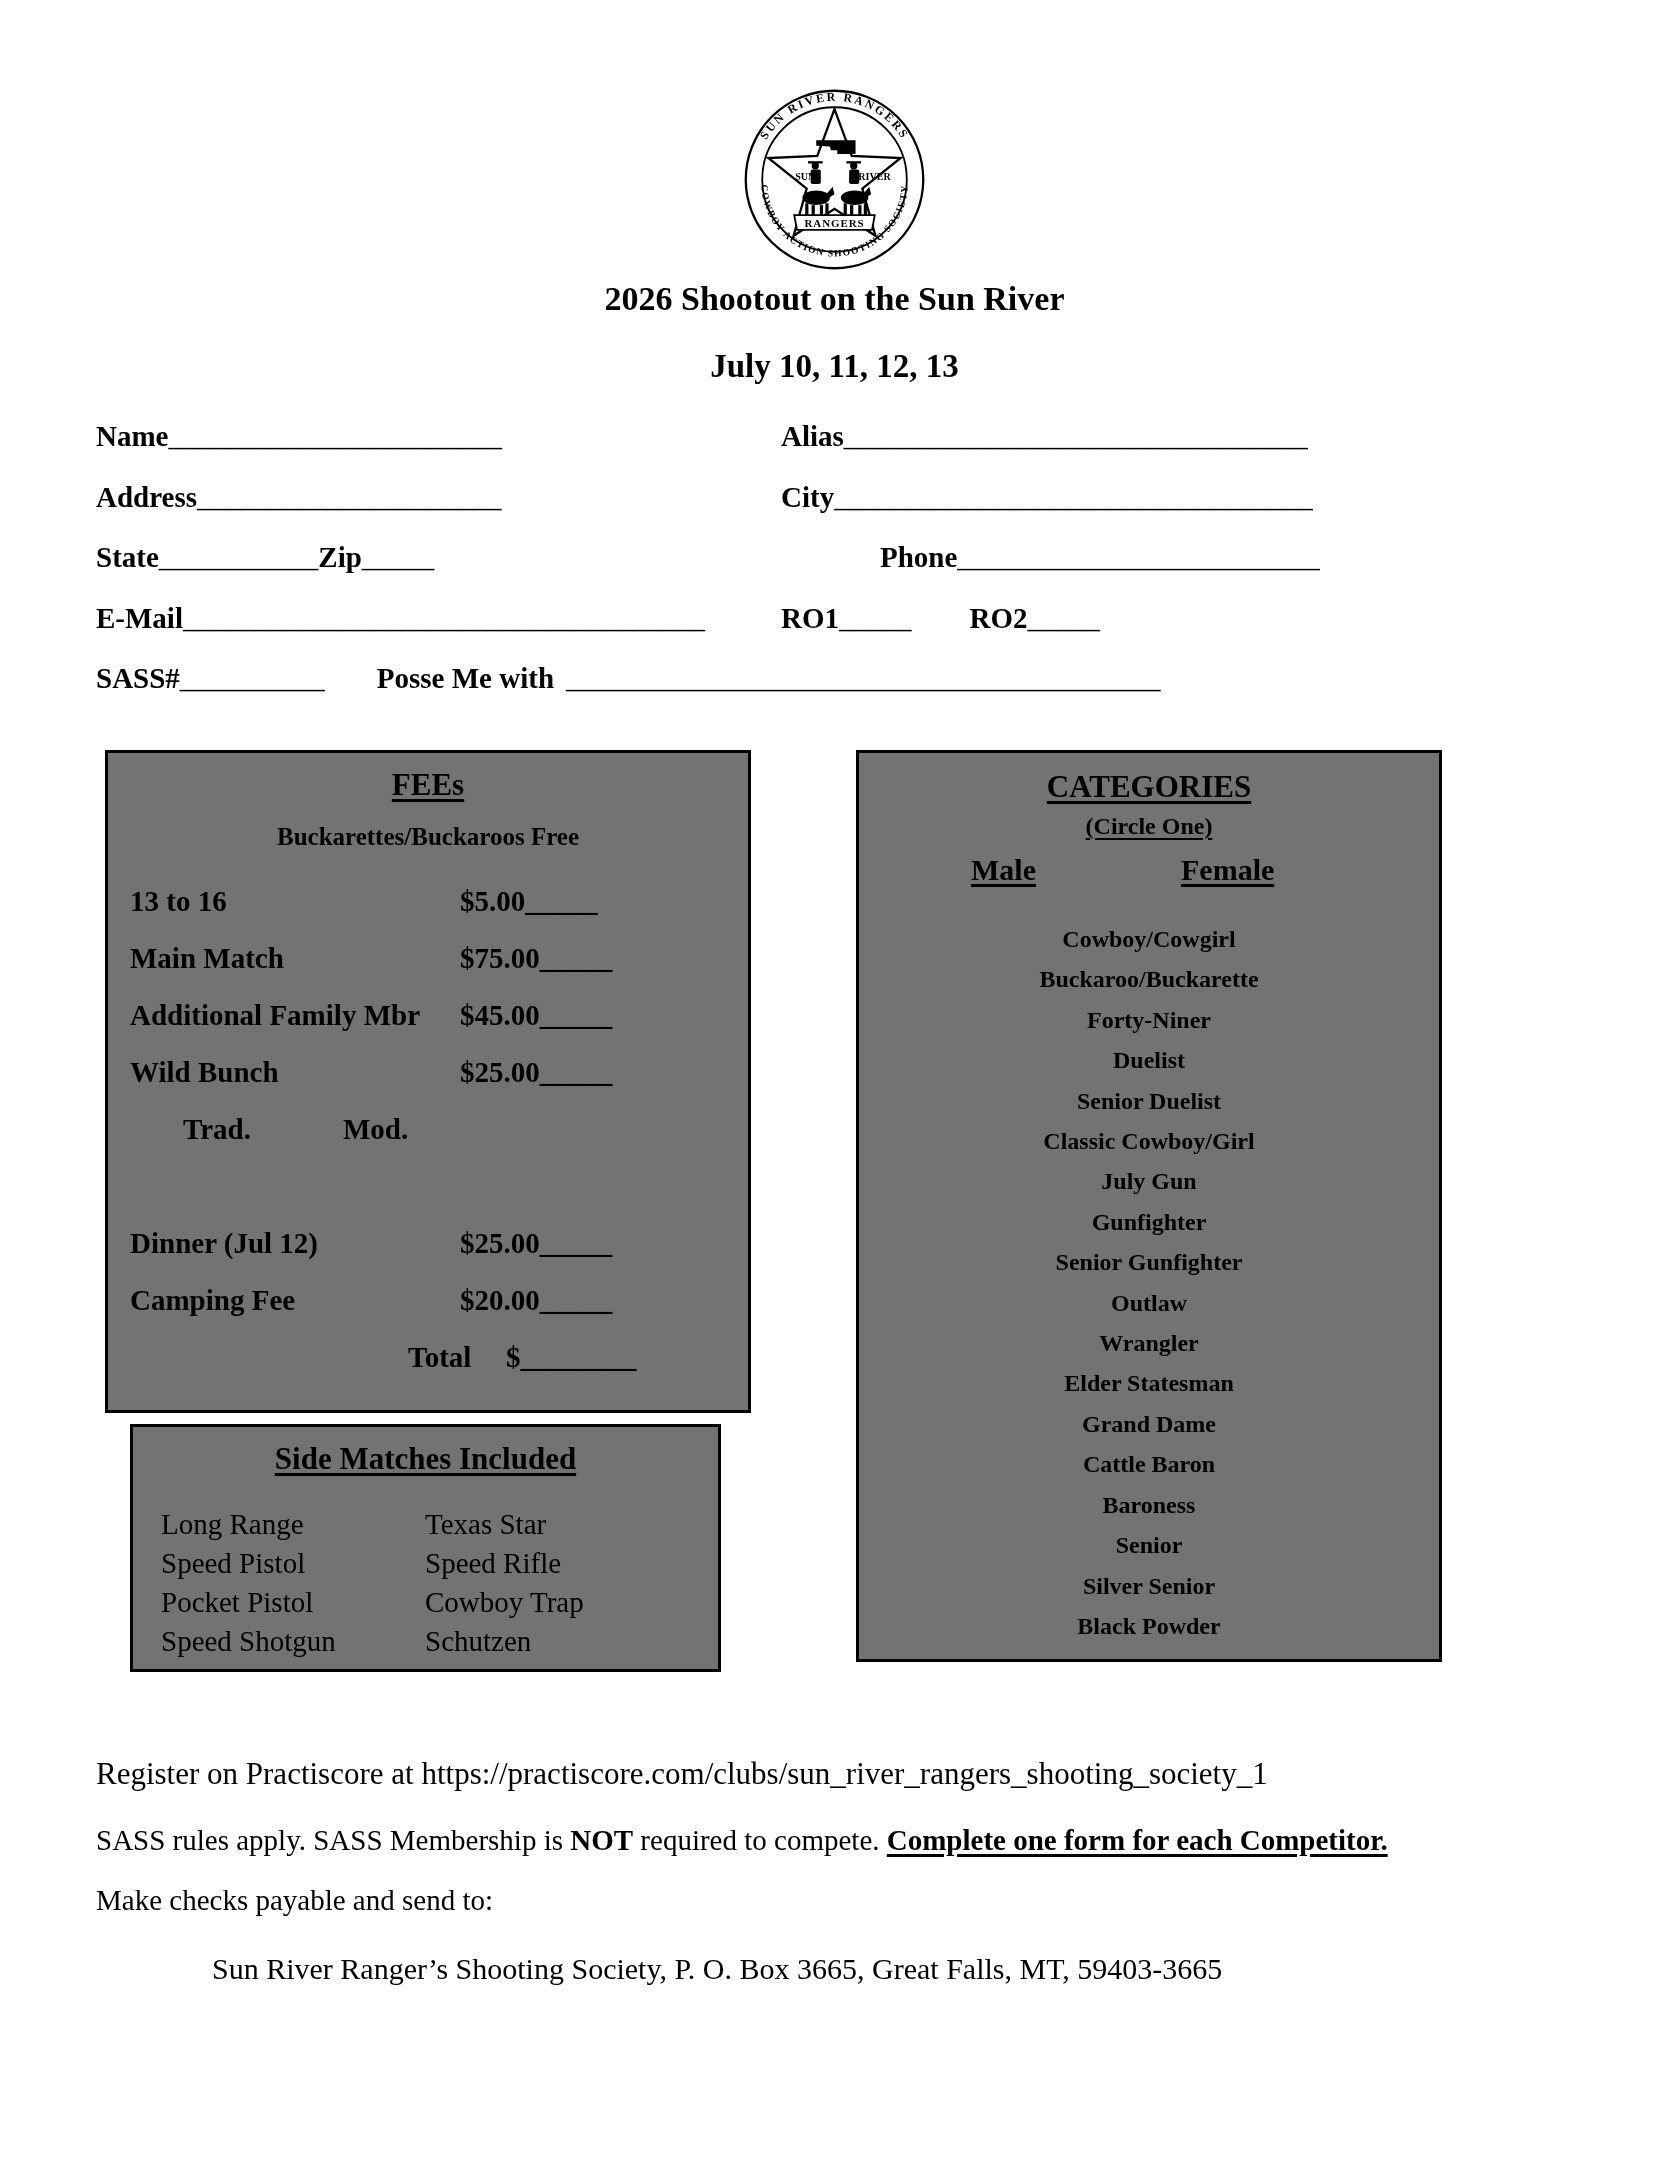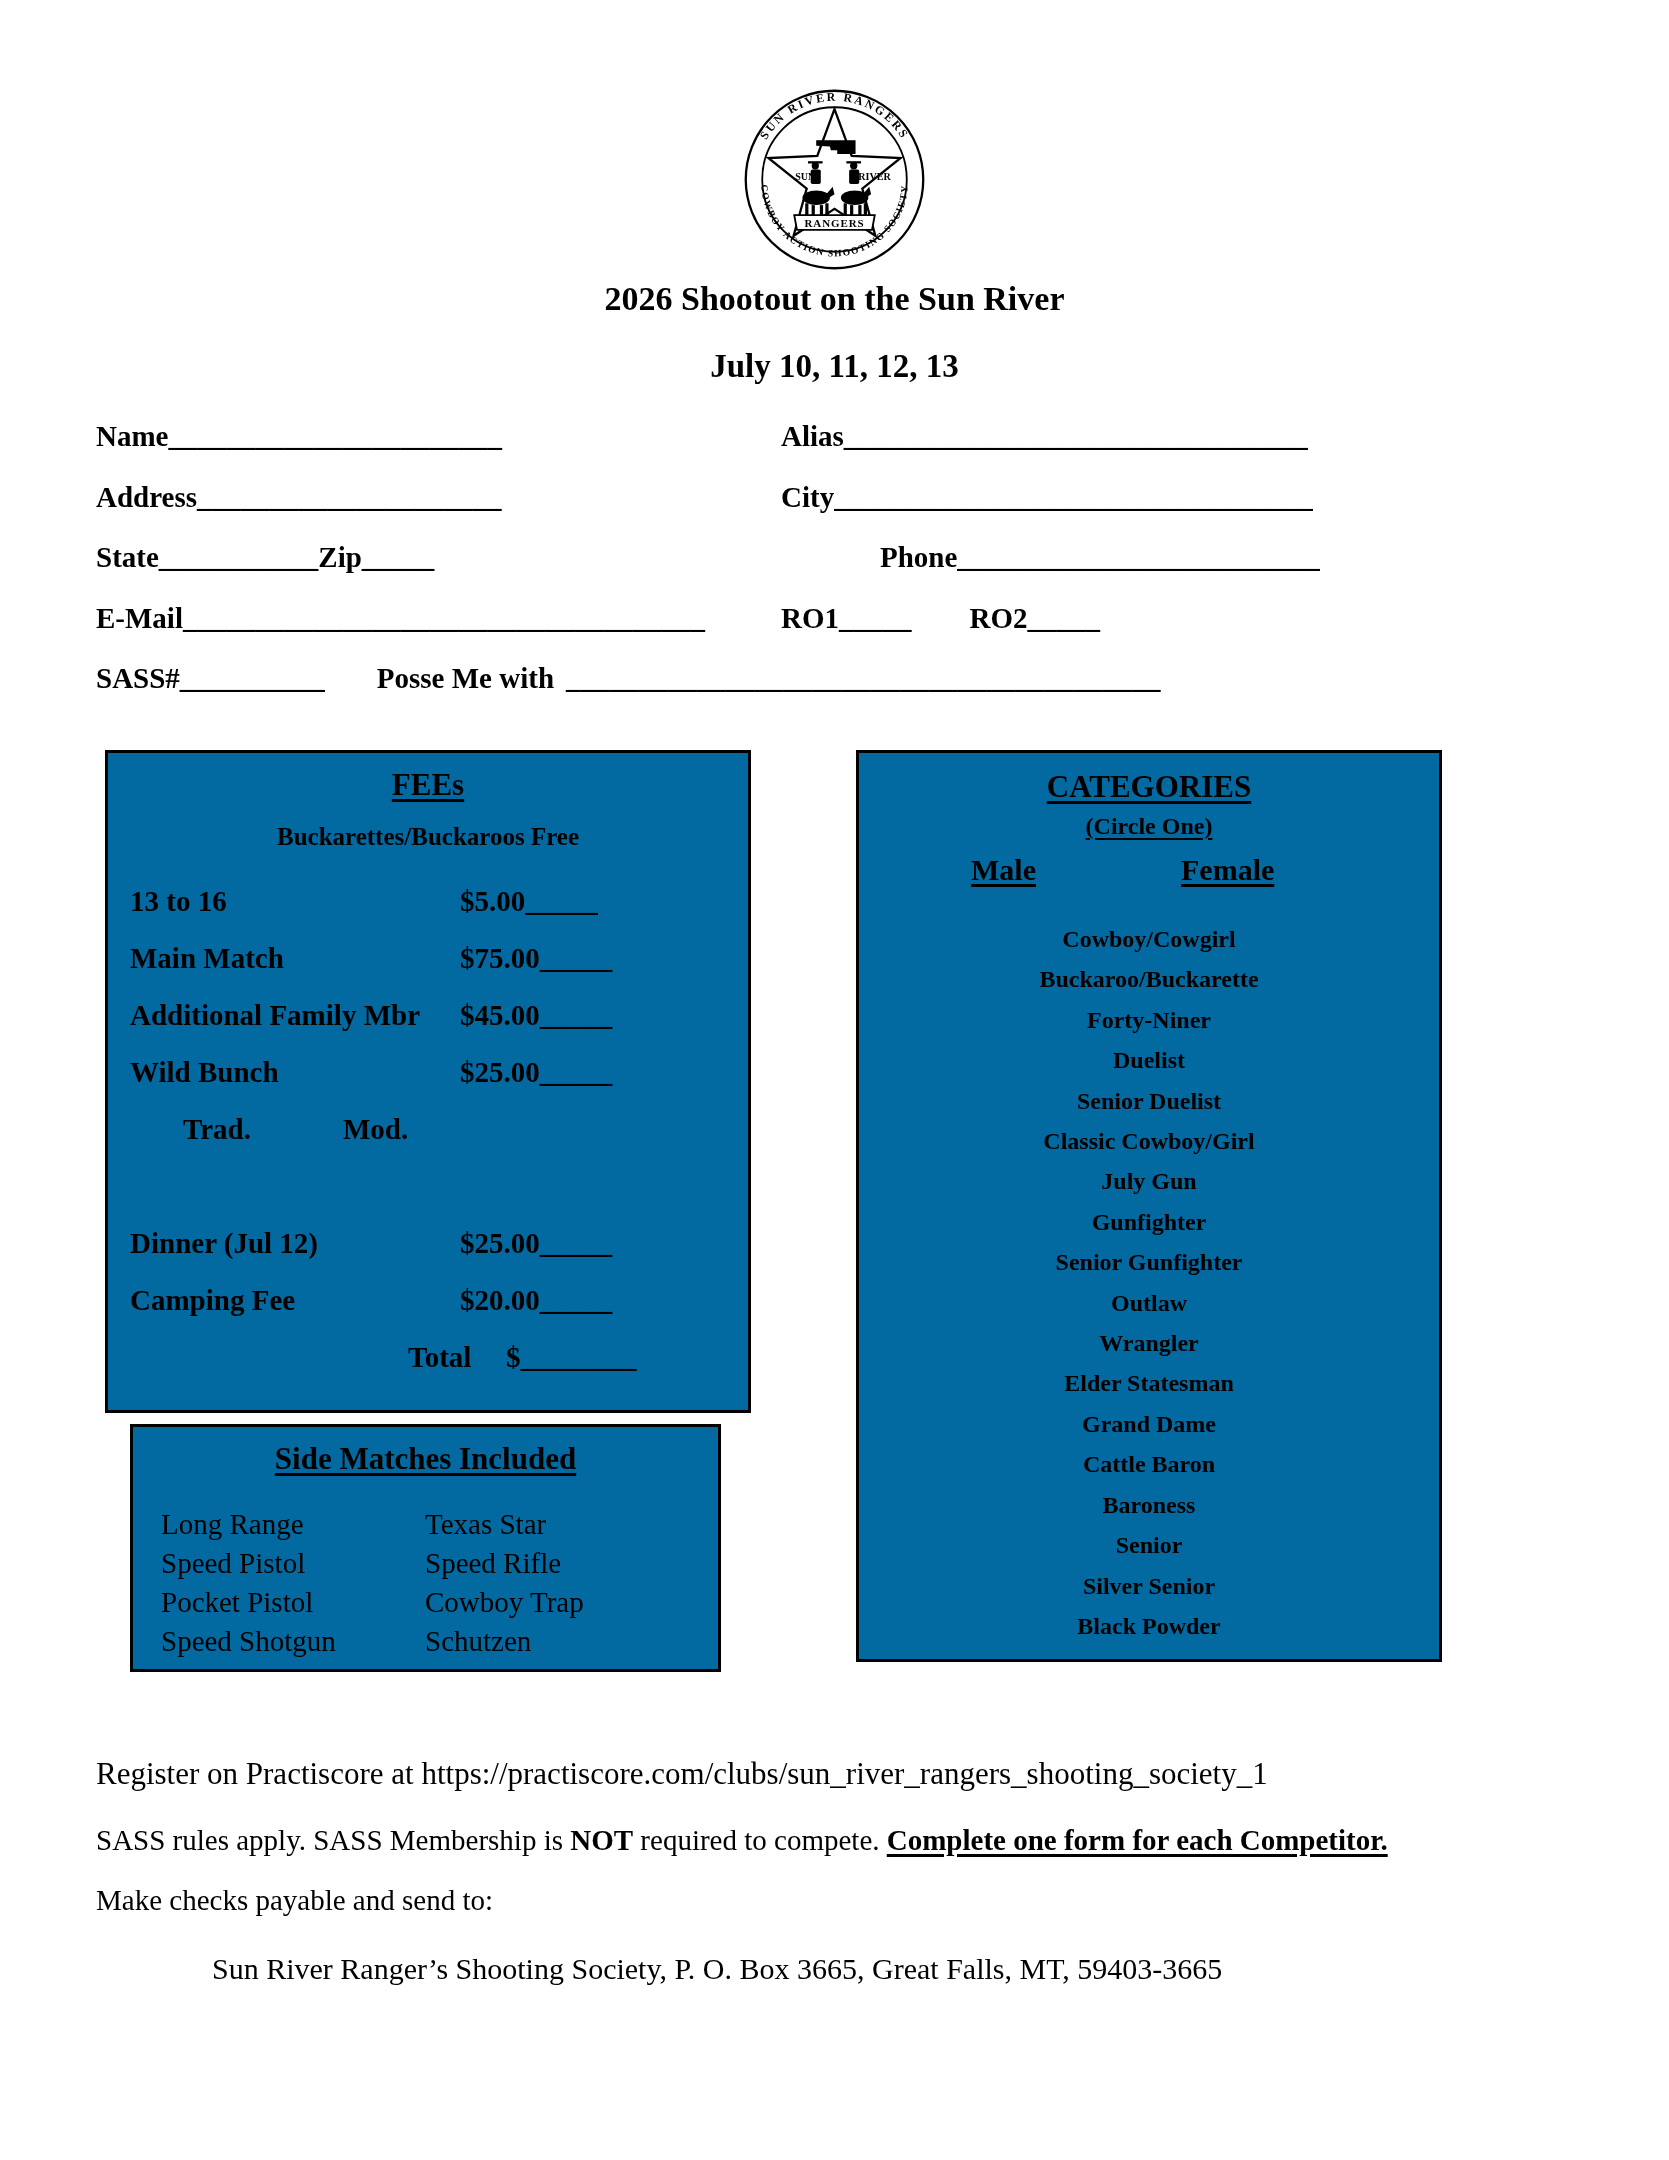--- a/index.html
+++ b/index.html
@@ -11,23 +11,23 @@
   .abs{position:absolute;}
   .b{font-weight:700;}
   .center{text-align:center;}
   .u{text-decoration:underline;text-decoration-thickness:3px;text-underline-offset:4px;}
   
   .logo{left:743px;top:88px;width:183px;height:183px;}
   .title{left:0;top:280px;width:1669px;font-size:34px;}
   .dates{left:0;top:348px;width:1669px;font-size:33px;}
   
   .frow{font-size:29px;font-weight:700;white-space:nowrap;}
-  .blank{font-weight:700;letter-spacing:0px;}
-  
-  .box{border:3px solid #000;background:#0369a1;}
+  .blank{font-weight:400;letter-spacing:0px;}
+  
+  .box{border:3px solid #000;background:#737373;}
   .fees-box{left:105px;top:750px;width:640px;height:657px;}
   .fees-title{top:14px;left:0;width:100%;font-size:31px;}
   .fees-sub{top:70px;left:0;width:100%;font-size:25px;}
   .fee-row{position:absolute;left:0;width:100%;height:57px;font-size:29px;font-weight:700;}
   .fee-label{position:absolute;left:22px;top:0;}
   .fee-amt{position:absolute;left:352px;top:0;white-space:nowrap;}
   .cats-box{left:856px;top:750px;width:580px;height:906px;}
   .cats-title{top:16px;left:0;width:100%;font-size:31px;}
   .cats-sub{top:60px;left:0;width:100%;font-size:24px;text-decoration-thickness:2px;}
   .cat-mf{top:100px;left:0;width:100%;height:40px;}

